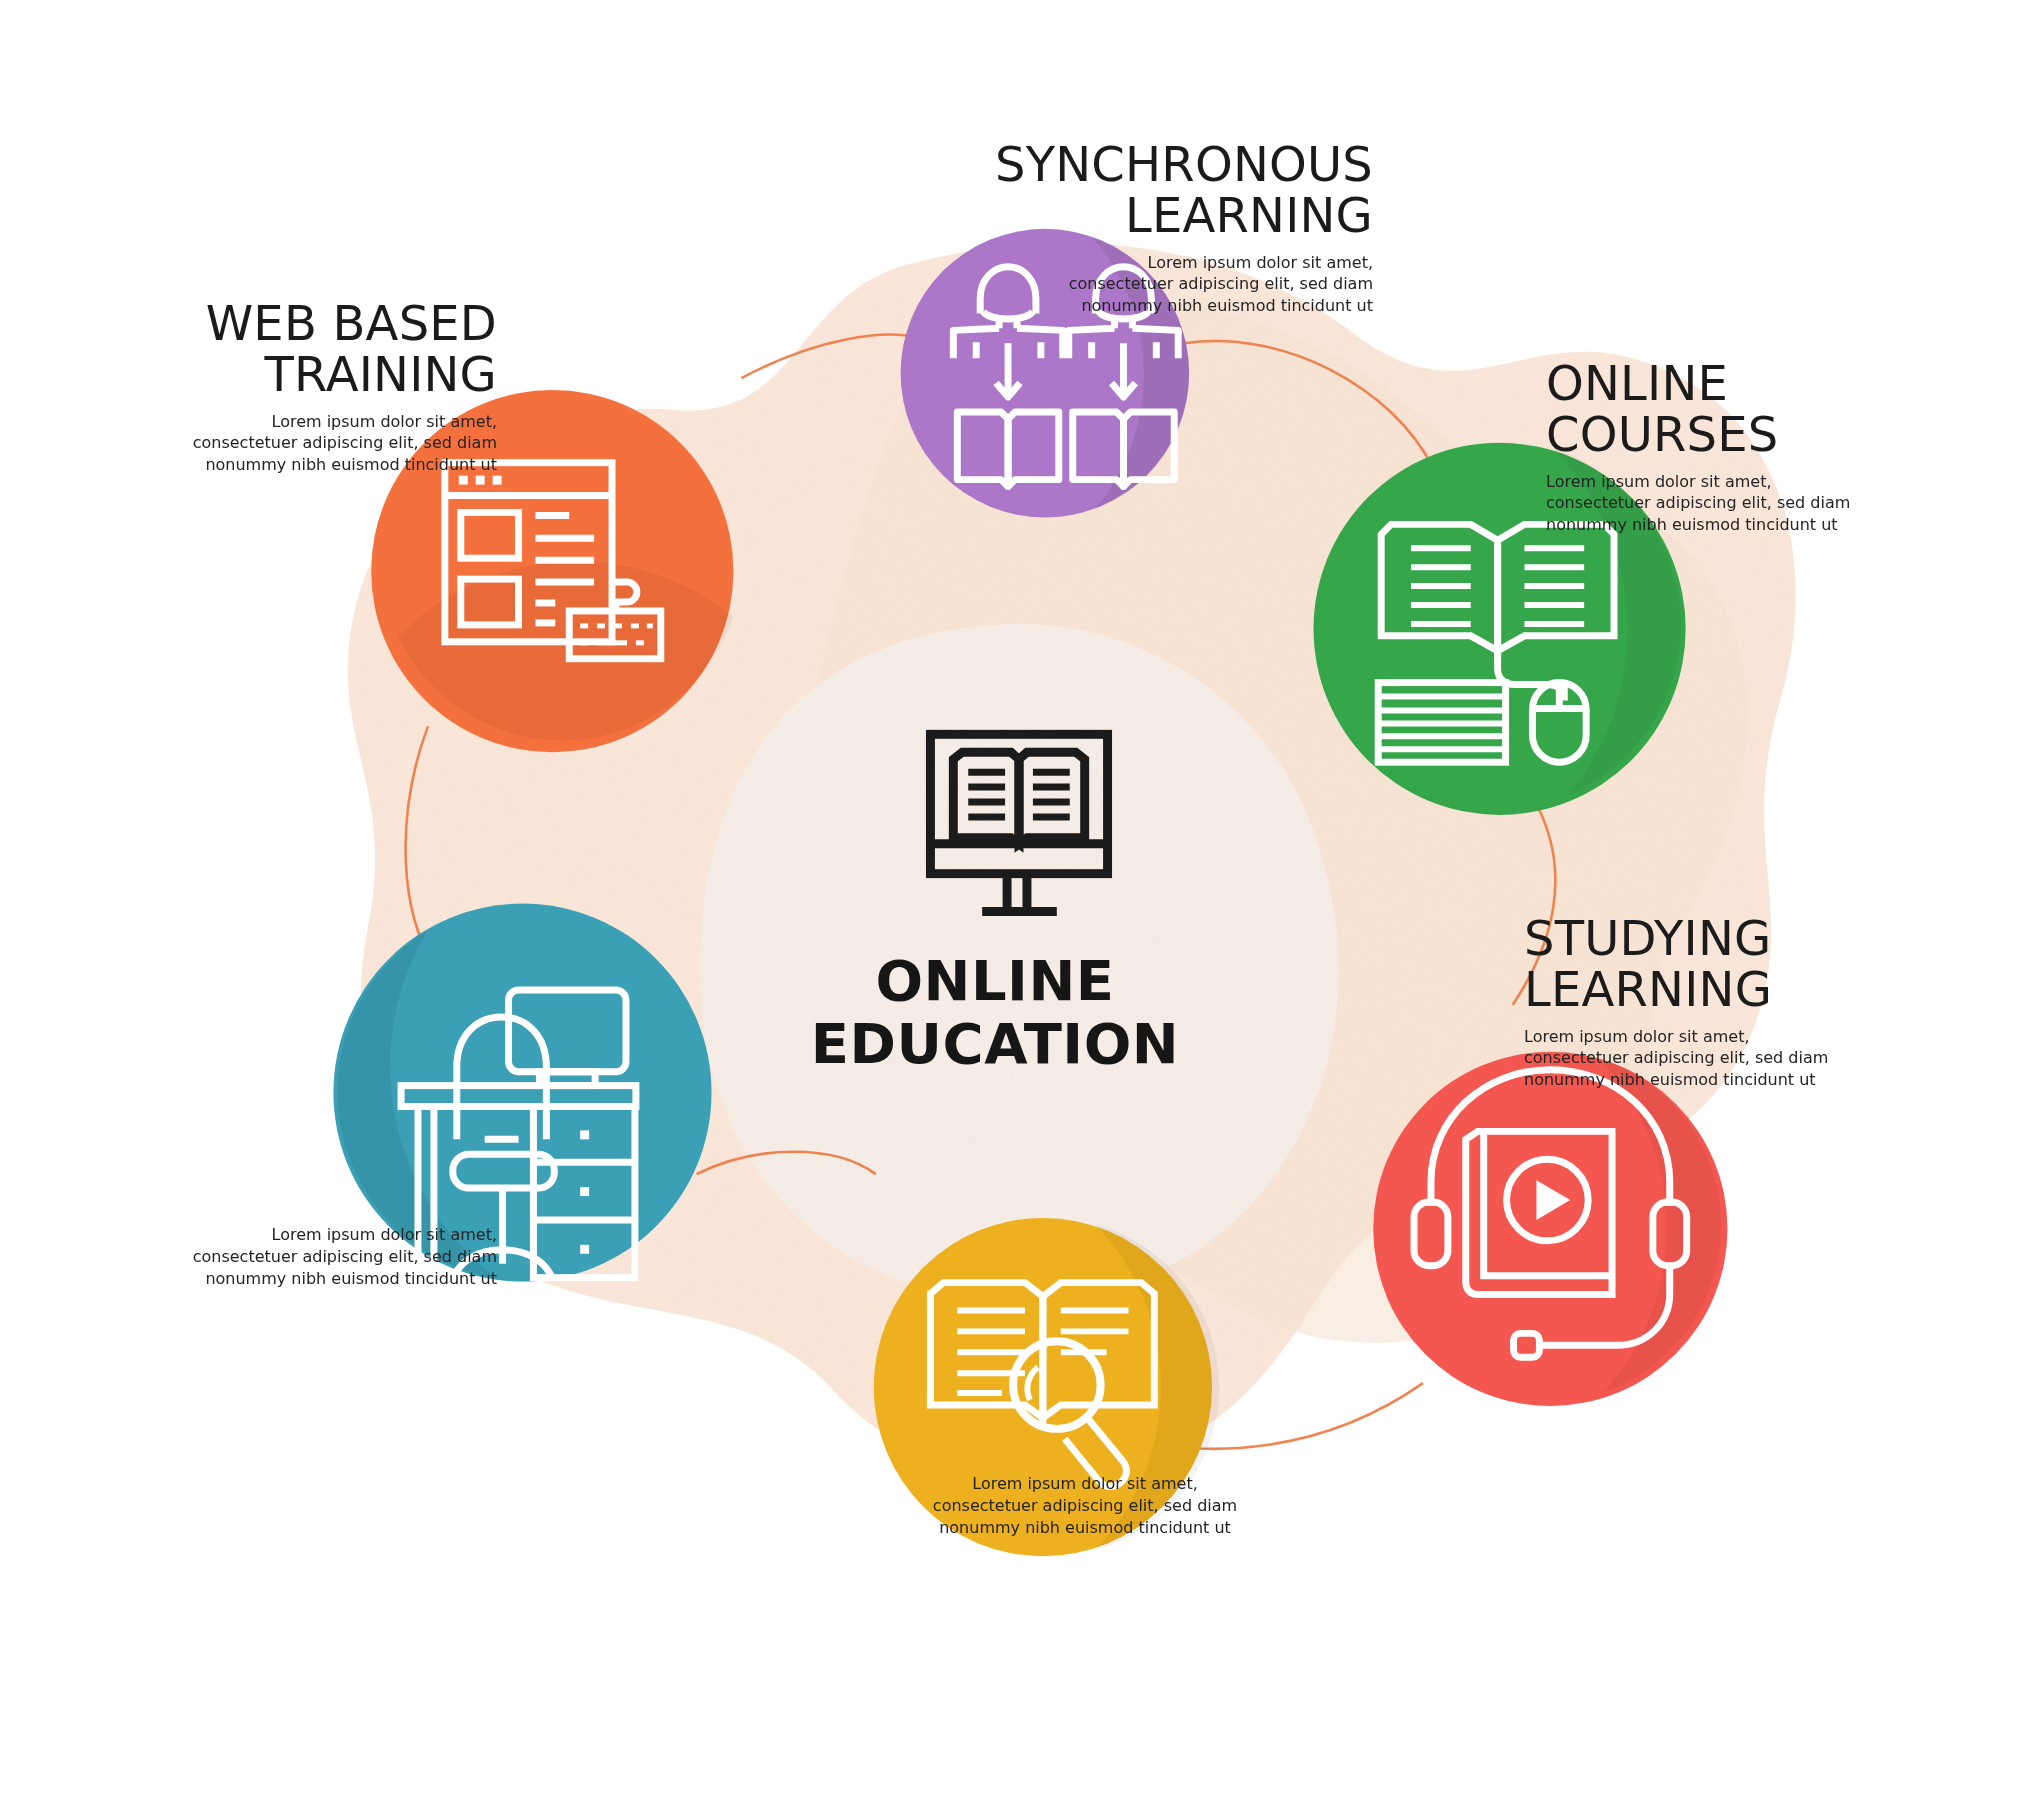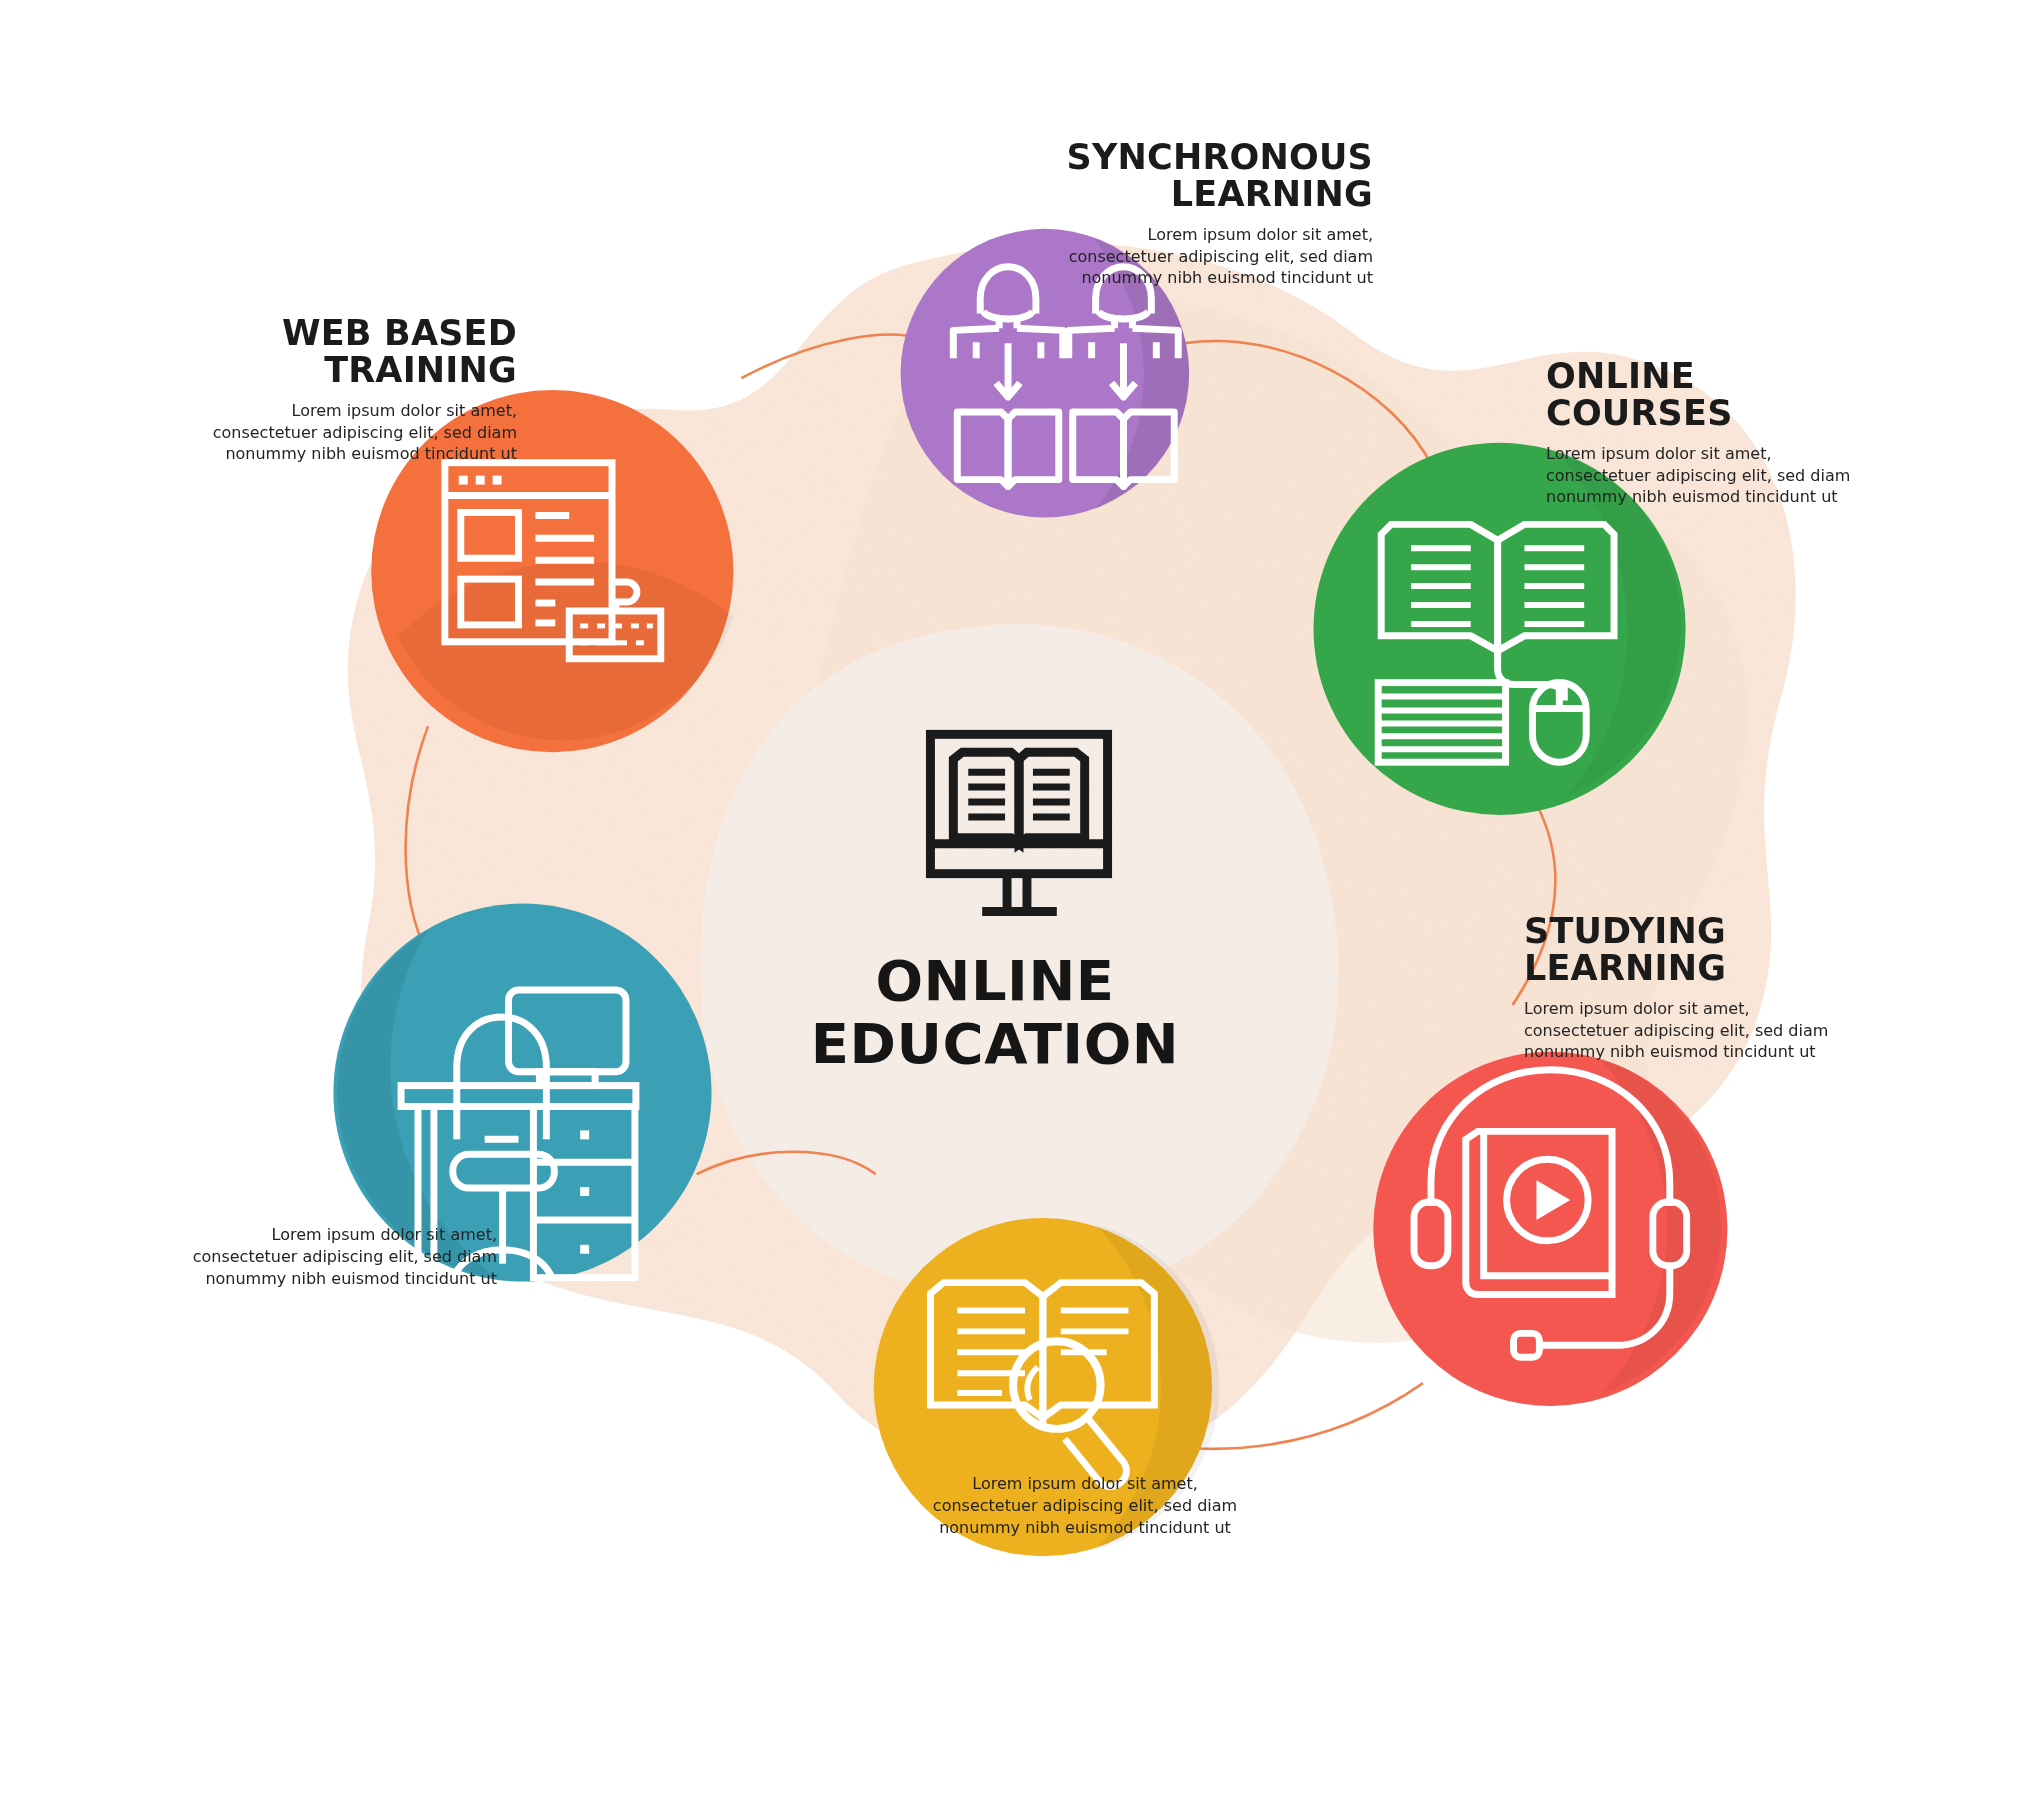--- a/index.html
+++ b/index.html
@@ -22,22 +22,22 @@
     position: absolute;
     left: 0; top: 0;
     width: 2038px;
     height: 1808px;
   }
   .txtblock {
     position: absolute;
     color: #1b1b1b;
   }
   .hd {
-    font-weight: 700;
-    font-size: 35px;
+    font-weight: 400;
+    font-size: 48px;
     line-height: 1.07;
     letter-spacing: 0.2px;
     white-space: pre-line;
     margin: 0;
   }
   .bd {
     font-size: 16px;
     line-height: 1.36;
     margin: 10px 0 0 0;
     white-space: pre-line;
@@ -327,21 +327,21 @@
         <line x1="1038" y1="821" x2="1075" y2="821"></line>
       </g>
     </g>
   </svg>
 
   <div id="center-label">
     <p class="ctitle">ONLINE
 EDUCATION</p>
   </div>
 
-  <div class="txtblock align-right" style="left:119px; top:315px; width:378px;margin-left:20px;">
+  <div class="txtblock align-right" style="left:119px; top:298px; width:378px;">
     <p class="hd">WEB BASED
 TRAINING</p>
     <p class="bd">Lorem ipsum dolor sit amet,
 consectetuer adipiscing elit, sed diam
 nonummy nibh euismod tincidunt ut</p>
   </div>
 
   <div class="txtblock align-right" style="left:736px; top:139px; width:637px;">
     <p class="hd">SYNCHRONOUS
 LEARNING</p>

